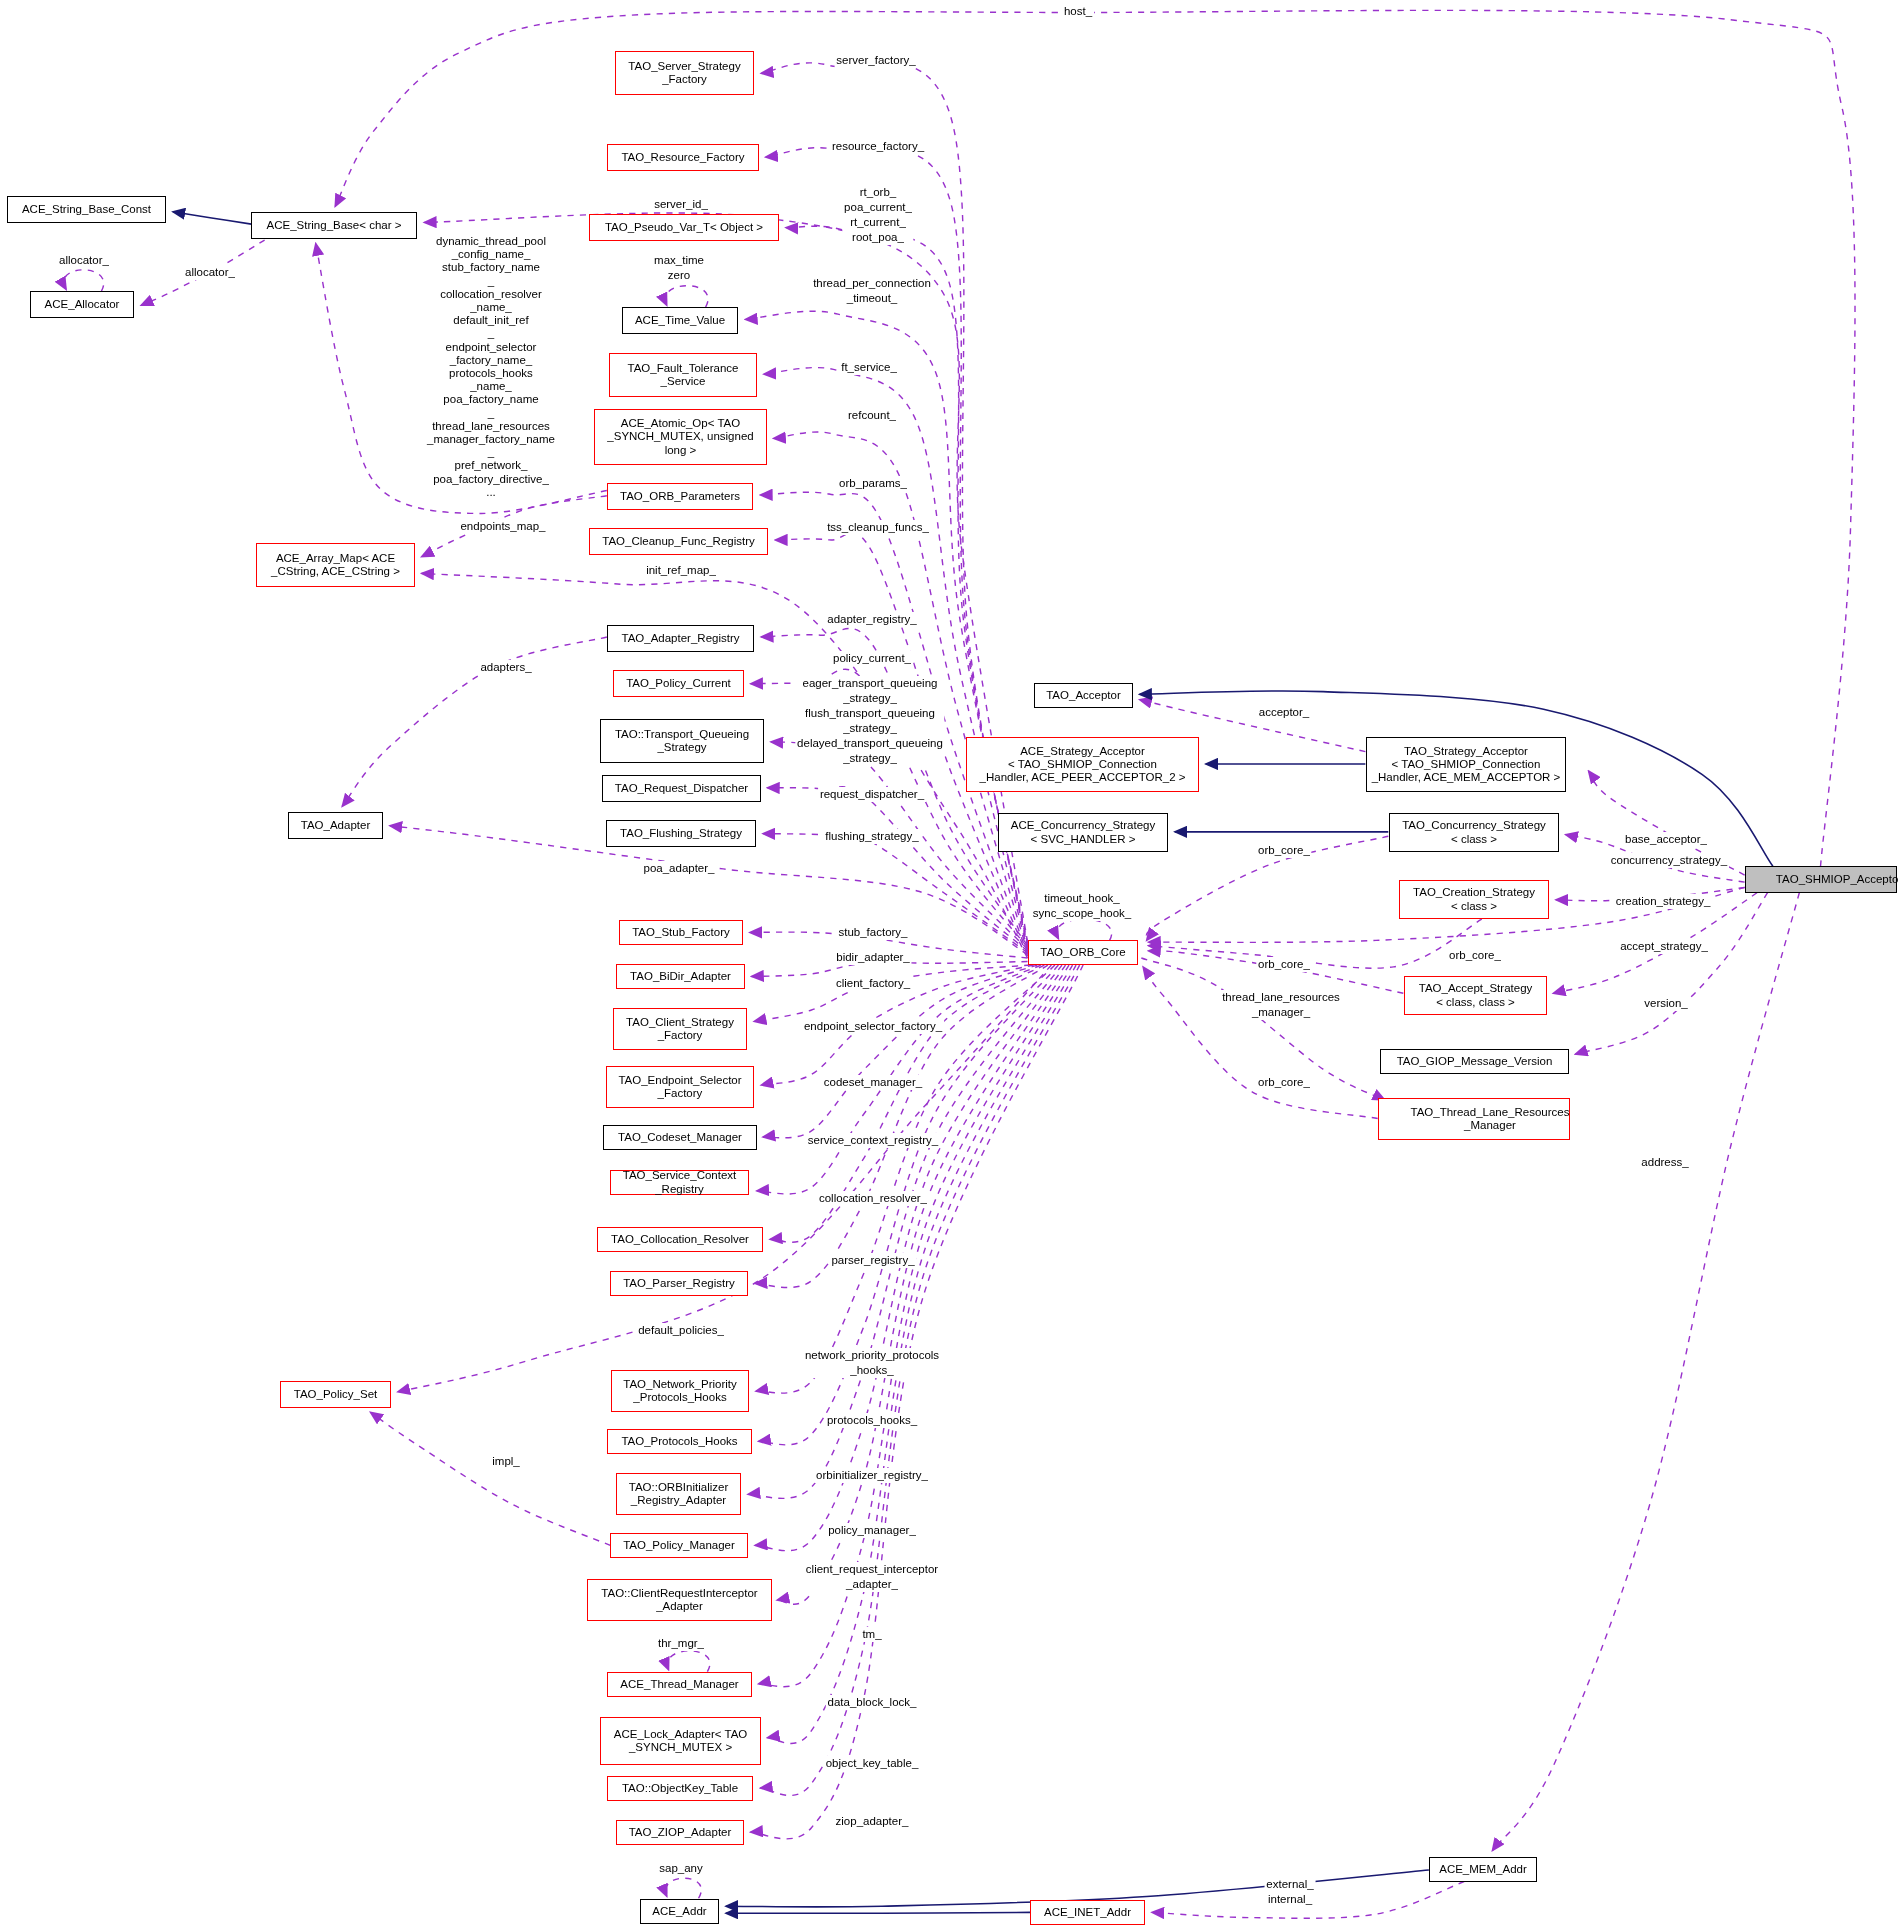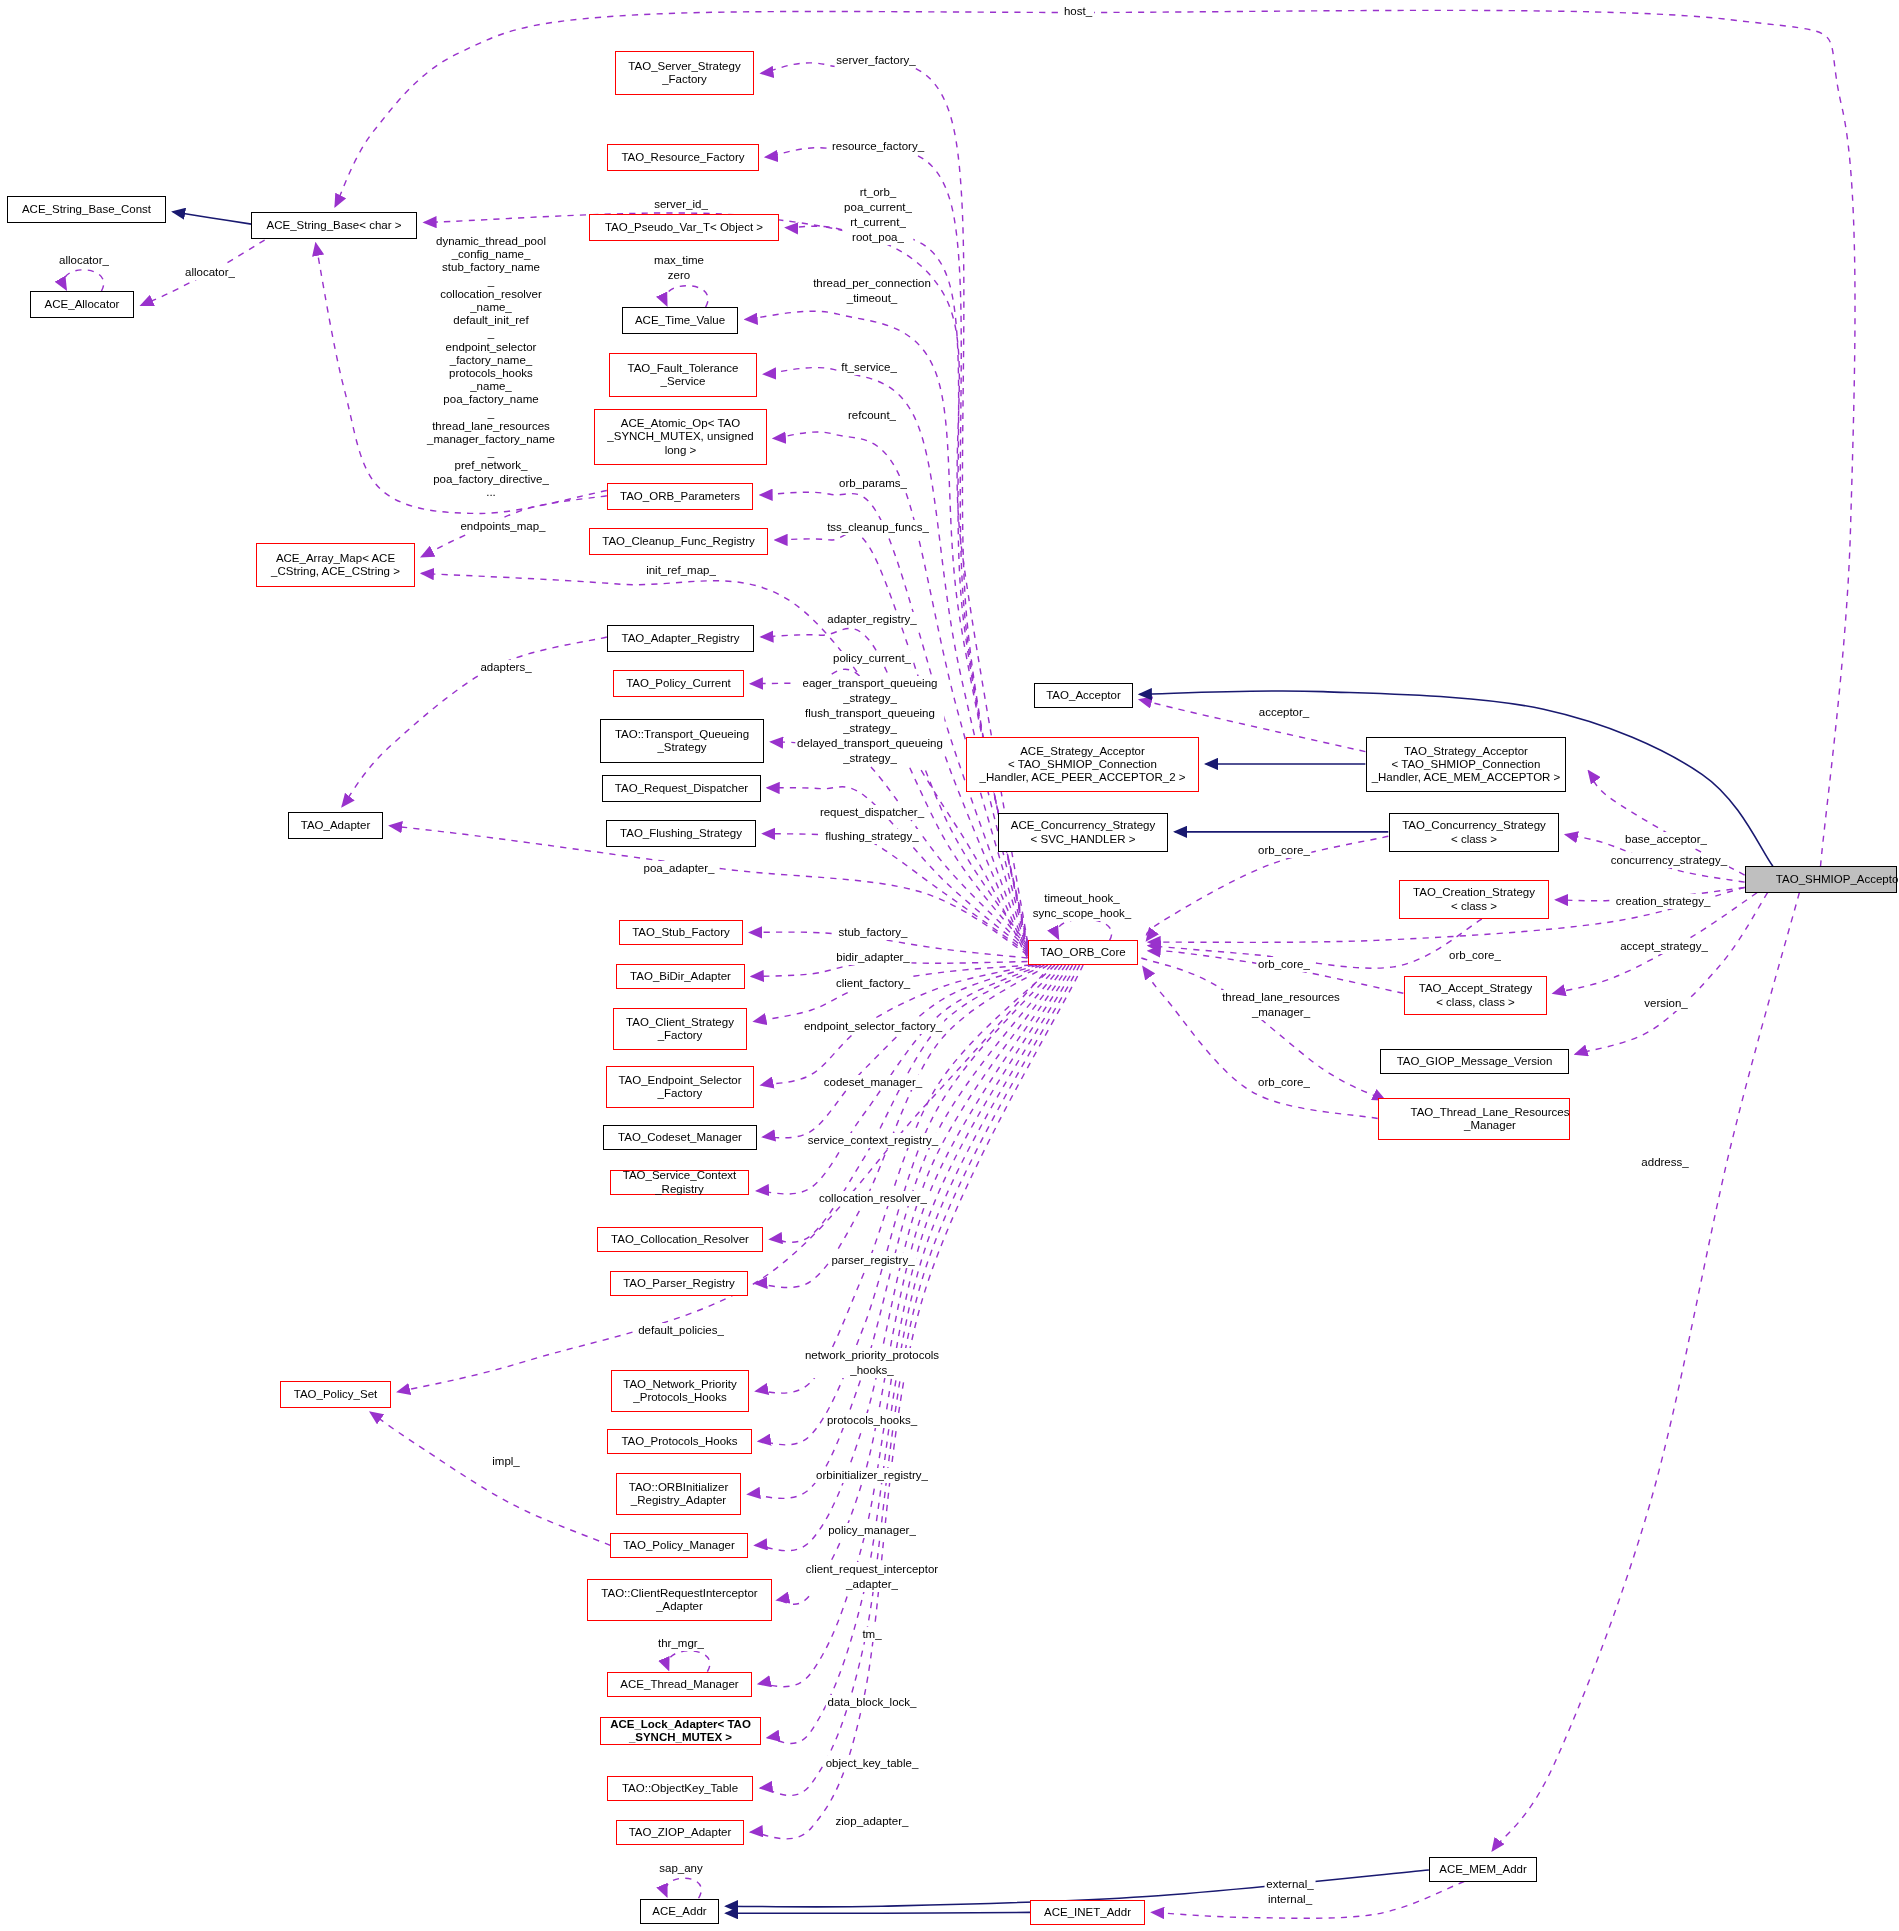--- a/index.html
+++ b/index.html
@@ -138,21 +138,21 @@
       <div class="node red" style="left: 280px; top: 1381px; width: 111px; height: 26.5px;">TAO_Policy_Set</div>
       <div class="node red" style="left: 611px; top: 1370px; width: 138px; height: 42px;">TAO_Network_Priority
 _Protocols_Hooks</div>
       <div class="node red" style="left: 607px; top: 1429px; width: 145px; height: 25px;">TAO_Protocols_Hooks</div>
       <div class="node red" style="left: 616px; top: 1473px; width: 125px; height: 42px;">TAO::ORBInitializer
 _Registry_Adapter</div>
       <div class="node red" style="left: 610px; top: 1533px; width: 138px; height: 25px;">TAO_Policy_Manager</div>
       <div class="node red" style="left: 587px; top: 1579px; width: 185px; height: 42px;">TAO::ClientRequestInterceptor
 _Adapter</div>
       <div class="node red" style="left: 607px; top: 1672px; width: 145px; height: 25px;">ACE_Thread_Manager</div>
-      <div class="node red" style="left: 600px; top: 1717px; width: 161px; height: 28px; font-weight: bold;">ACE_Lock_Adapter&lt; TAO
+      <div class="node red" style="left: 600px; top: 1717px; width: 161px; height: 48px;">ACE_Lock_Adapter&lt; TAO
 _SYNCH_MUTEX &gt;</div>
       <div class="node red" style="left: 607px; top: 1776px; width: 146px; height: 25px;">TAO::ObjectKey_Table</div>
       <div class="node red" style="left: 616px; top: 1820px; width: 128px; height: 25px;">TAO_ZIOP_Adapter</div>
       <div class="node black" style="left: 640px; top: 1899px; width: 79px; height: 25px;">ACE_Addr</div>
       <div class="node red" style="left: 1030px; top: 1900px; width: 115px; height: 25px;">ACE_INET_Addr</div>
       <div class="node black" style="left: 1429px; top: 1857px; width: 108px; height: 25px;">ACE_MEM_Addr</div>
       <div class="node red" style="left: 1028px; top: 940px; width: 110px; height: 25px;">TAO_ORB_Core</div>
       <div class="node black" style="left: 1034px; top: 683px; width: 99px; height: 25px;">TAO_Acceptor</div>
       <div class="node red" style="left: 966px; top: 737px; width: 233px; height: 55px;">ACE_Strategy_Acceptor
 &lt; TAO_SHMIOP_Connection
@@ -216,21 +216,21 @@
       <div class="edge-label" style="left: 681px; top: 563px;">init_ref_map_</div>
       <div class="edge-label" style="left: 872px; top: 612px;">adapter_registry_</div>
       <div class="edge-label" style="left: 872px; top: 651px;">policy_current_</div>
       <div class="edge-label" style="left: 870px; top: 676px;">eager_transport_queueing
 _strategy_
 flush_transport_queueing
 _strategy_
 delayed_transport_queueing
 _strategy_</div>
       <div class="edge-label" style="left: 506px; top: 660px;">adapters_</div>
-      <div class="edge-label" style="left: 872px; top: 787px; margin-top: 18px;">request_dispatcher_</div>
+      <div class="edge-label" style="left: 872px; top: 787px;">request_dispatcher_</div>
       <div class="edge-label" style="left: 872px; top: 829px;">flushing_strategy_</div>
       <div class="edge-label" style="left: 679px; top: 861px;">poa_adapter_</div>
       <div class="edge-label" style="left: 1082px; top: 891px;">timeout_hook_
 sync_scope_hook_</div>
       <div class="edge-label" style="left: 873px; top: 925px;">stub_factory_</div>
       <div class="edge-label" style="left: 873px; top: 950px;">bidir_adapter_</div>
       <div class="edge-label" style="left: 873px; top: 976px;">client_factory_</div>
       <div class="edge-label" style="left: 873px; top: 1019px;">endpoint_selector_factory_</div>
       <div class="edge-label" style="left: 873px; top: 1075px;">codeset_manager_</div>
       <div class="edge-label" style="left: 873px; top: 1133px;">service_context_registry_</div>

